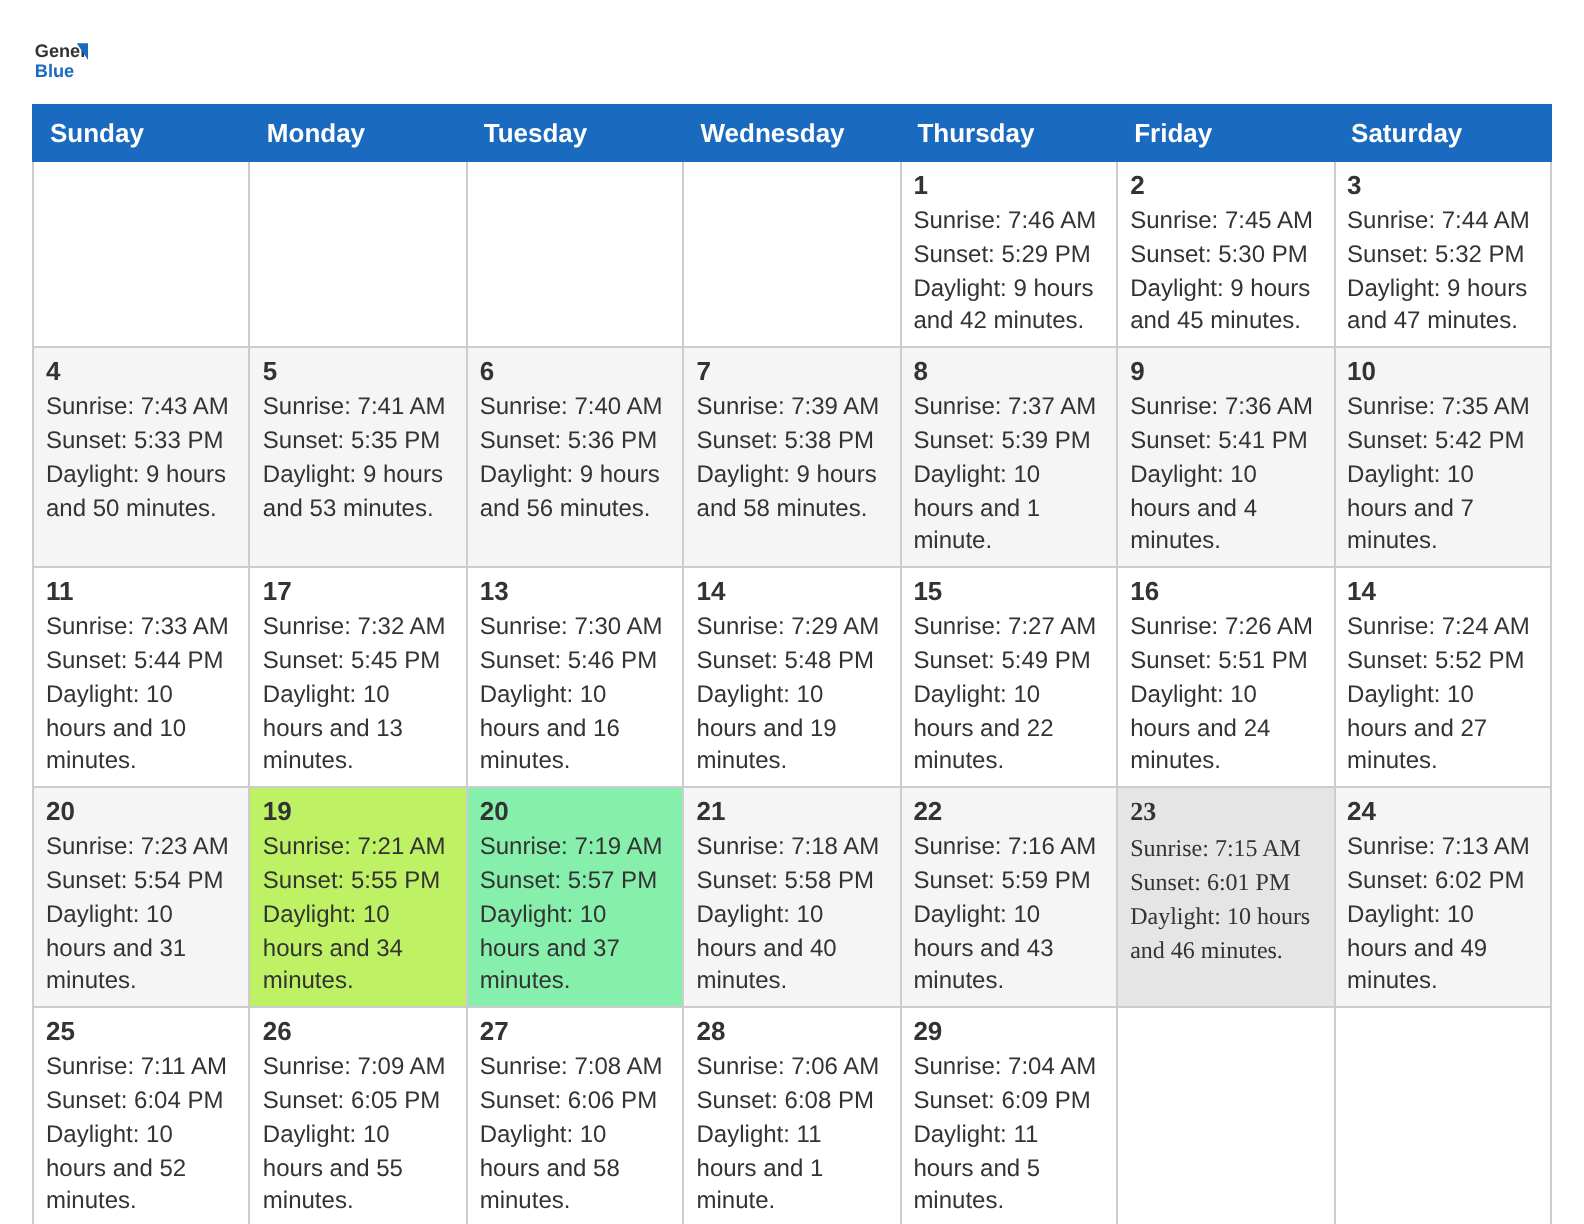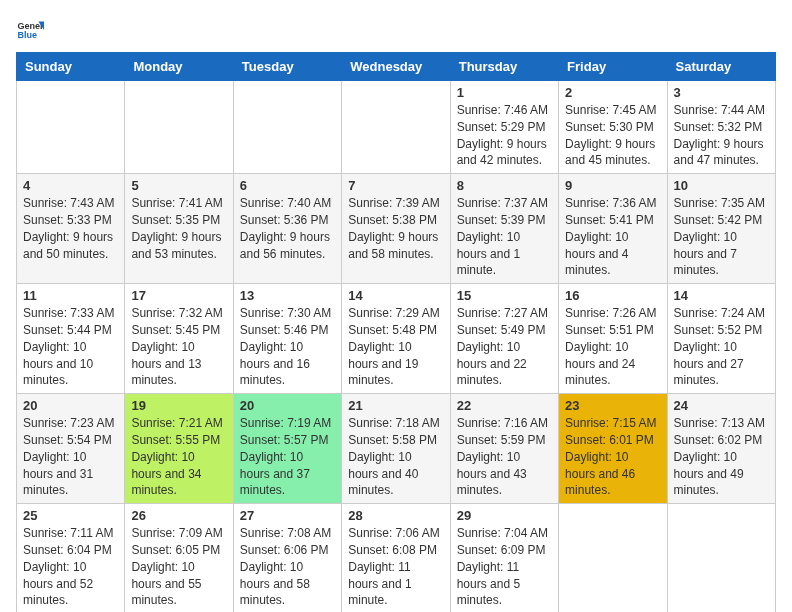--- a/index.html
+++ b/index.html
@@ -269,21 +269,21 @@
 Daylight: 10 hours
 and 40 minutes.</div>
         </td>
         <td style="background: rgb(245, 245, 245);">
           <div class="day-number">22</div>
           <div class="day-info">Sunrise: 7:16 AM
 Sunset: 5:59 PM
 Daylight: 10 hours
 and 43 minutes.</div>
         </td>
-        <td style="background: #eab308;">
+        <td style="background: #e5e5e5; font-family: Liberation Serif, serif;">
           <div class="day-number">23</div>
           <div class="day-info">Sunrise: 7:15 AM
 Sunset: 6:01 PM
 Daylight: 10 hours
 and 46 minutes.</div>
         </td>
         <td style="background: rgb(245, 245, 245);">
           <div class="day-number">24</div>
           <div class="day-info">Sunrise: 7:13 AM
 Sunset: 6:02 PM

